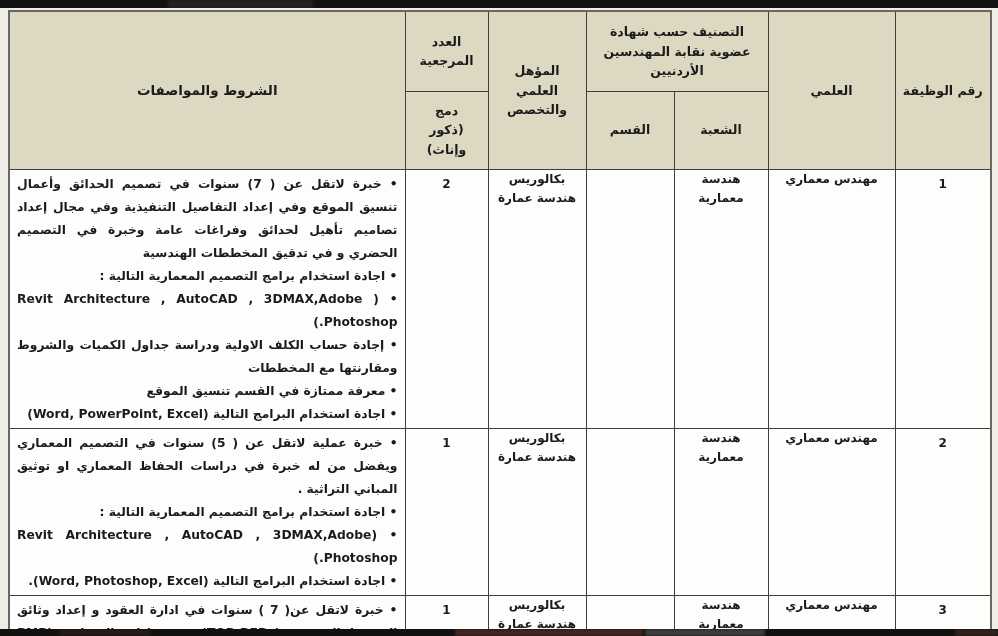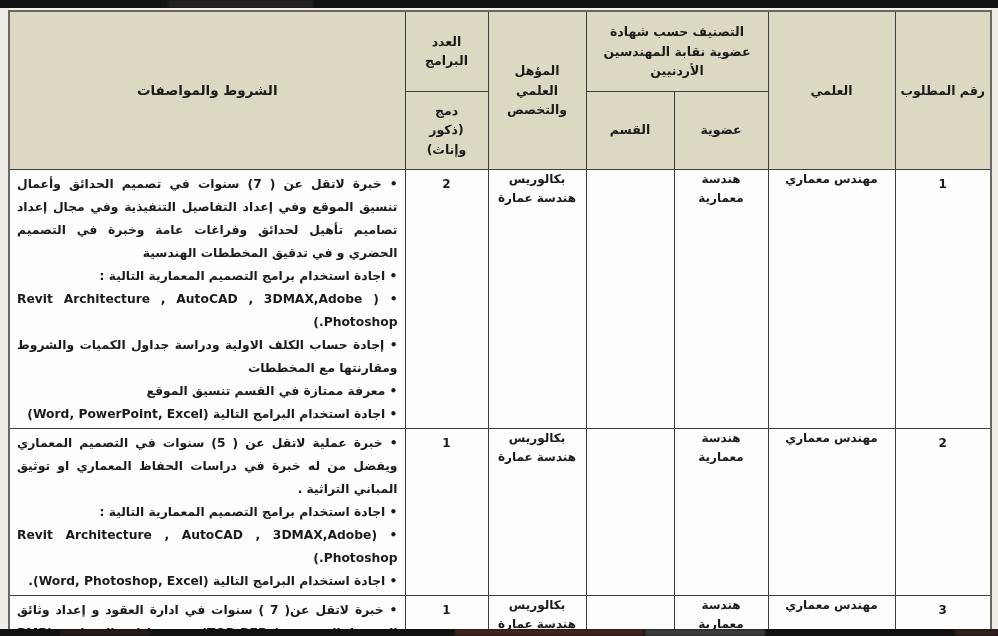--- a/index.html
+++ b/index.html
@@ -81,34 +81,34 @@
       <col style="width:96px">
         <col style="width:127px">
         <col style="width:94px">
       <col style="width:88px">
         <col style="width:98px">
         <col style="width:83px">
       <col style="width:396px">
     </colgroup>
     <thead>
       <tr class="h1">
-        <th rowspan="2">رقم المطلوب</th>
+        <th rowspan="2">رقم الوظيفة</th>
         <th rowspan="2">العلمي</th>
         <th colspan="2" class="pre">التصنيف حسب شهادة
 عضوية نقابة المهندسين
 الأردنيين</th>
         <th rowspan="2" class="pre">المؤهل
 العلمي
 والتخصص</th>
         <th class="pre">العدد
-البرامج</th>
+المرجعية</th>
         <th rowspan="2" class="cond-h">الشروط والمواصفات</th>
       </tr>
       <tr class="h2">
-        <th>عضوية</th>
+        <th>الشعبة</th>
         <th>القسم</th>
         <th class="pre">دمج
 (ذكور
 وإناث)</th>
       </tr>
     </thead>
     <tbody>
 
       <tr class="r0">
         <td class="c-num">1</td>

